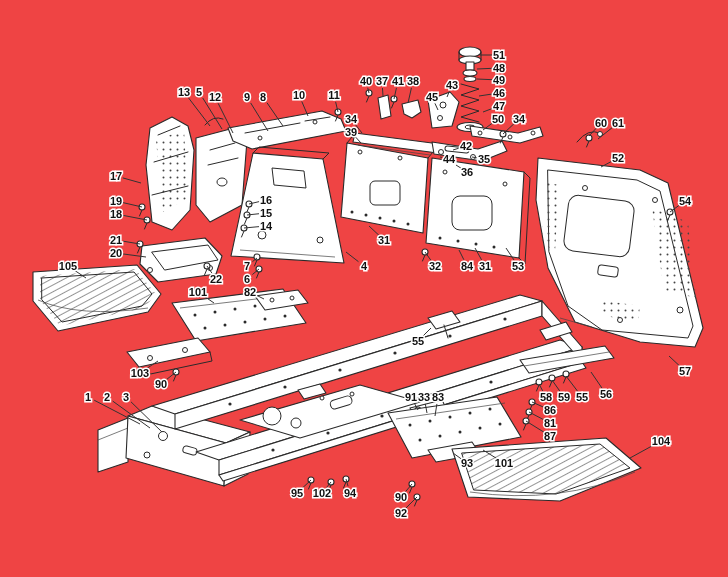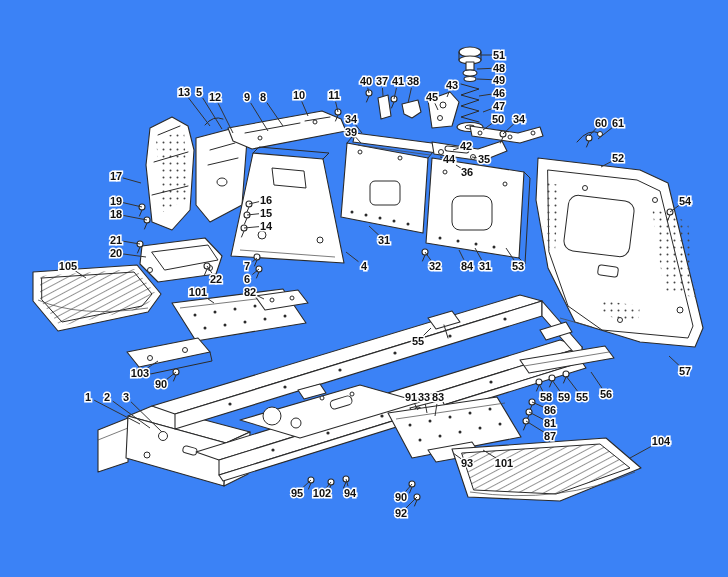--- a/index.html
+++ b/index.html
@@ -1,20 +1,20 @@
 <!DOCTYPE html>
 <html><head>
 <meta charset="utf-8">
 <style>
   html, body { margin: 0; padding: 0; background: #ffffff; }
   .stage {
     position: relative;
     width: 728px;
     height: 577px;
-    background: #3b82f6;
+    background: #ef4444;
     overflow: hidden;
     font-family: "Liberation Sans", "DejaVu Sans", sans-serif;
   }
   svg { display: block; }
   
   .f  { fill: #ffffff; stroke: #2a2a2a; stroke-width: 1.1; stroke-linejoin: round; }
   .s  { fill: none;    stroke: #2a2a2a; stroke-width: 1;   stroke-linejoin: round; stroke-linecap: round; }
   .thin { fill: none; stroke: #444444; stroke-width: 0.7; }
   .hole { fill: #ffffff; stroke: #2a2a2a; stroke-width: 1; }
   .rivet { fill: #2a2a2a; stroke: none; }

